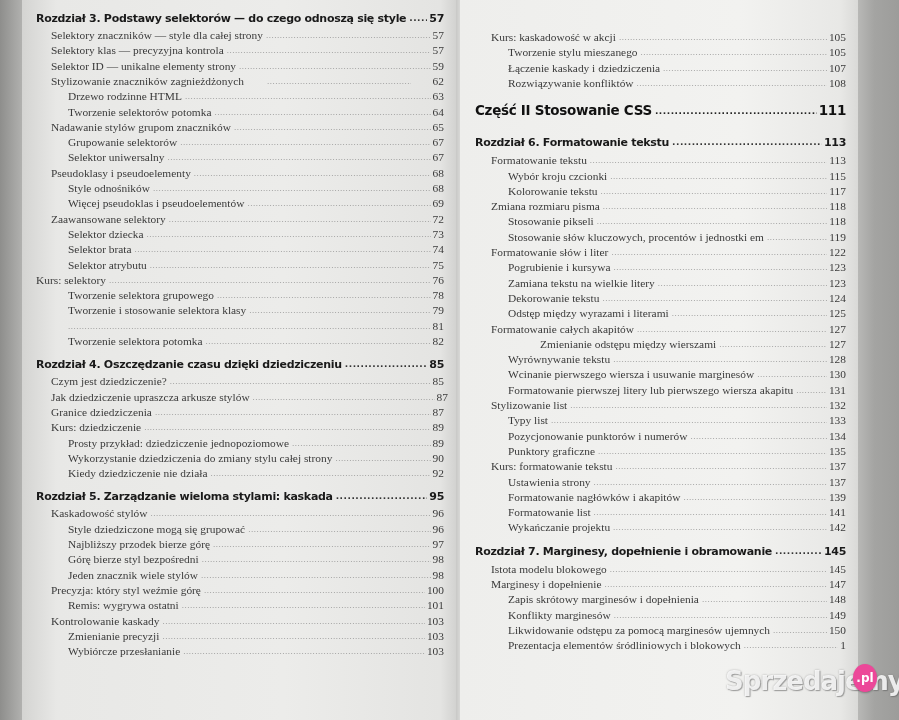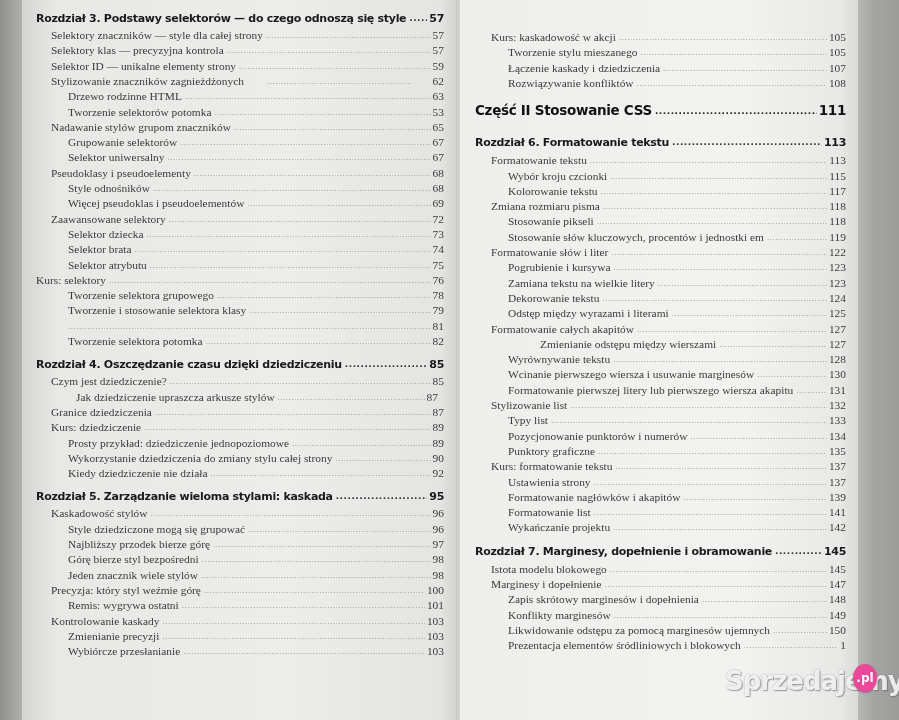--- a/index.html
+++ b/index.html
@@ -105,21 +105,21 @@
         <span class="pg">62</span>
       </div>
       <div class="row" style="left: 46px; right: 14px; top: 89.2px;">
         <span class="label">Drzewo rodzinne HTML</span>
         <span class="dots"></span>
         <span class="pg">63</span>
       </div>
       <div class="row" style="left: 46px; right: 14px; top: 104.5px;">
         <span class="label">Tworzenie selektorów potomka</span>
         <span class="dots"></span>
-        <span class="pg">53</span>
+        <span class="pg">64</span>
       </div>
       <div class="row" style="left: 29px; right: 14px; top: 119.8px;">
         <span class="label">Nadawanie stylów grupom znaczników</span>
         <span class="dots"></span>
         <span class="pg">65</span>
       </div>
       <div class="row" style="left: 46px; right: 14px; top: 135.1px;">
         <span class="label">Grupowanie selektorów</span>
         <span class="dots"></span>
         <span class="pg">67</span>
@@ -191,21 +191,21 @@
       <div class="row chapter" style="left: 14px; right: 14px; top: 358.3px;">
         <span class="label">Rozdział 4. Oszczędzanie czasu dzięki dziedziczeniu</span>
         <span class="dots"></span>
         <span class="pg">85</span>
       </div>
       <div class="row" style="left: 29px; right: 14px; top: 374.3px;">
         <span class="label">Czym jest dziedziczenie?</span>
         <span class="dots"></span>
         <span class="pg">85</span>
       </div>
-      <div class="row" style="left: 29px; right: 20px; top: 389.6px; margin-left: 25px;">
+      <div class="row" style="left: 29px; right: 10px; top: 389.6px;">
         <span class="label">Jak dziedziczenie upraszcza arkusze stylów</span>
         <span class="dots"></span>
         <span class="pg">87</span>
       </div>
       <div class="row" style="left: 29px; right: 14px; top: 404.9px;">
         <span class="label">Granice dziedziczenia</span>
         <span class="dots"></span>
         <span class="pg">87</span>
       </div>
       <div class="row" style="left: 29px; right: 14px; top: 420.2px;">

